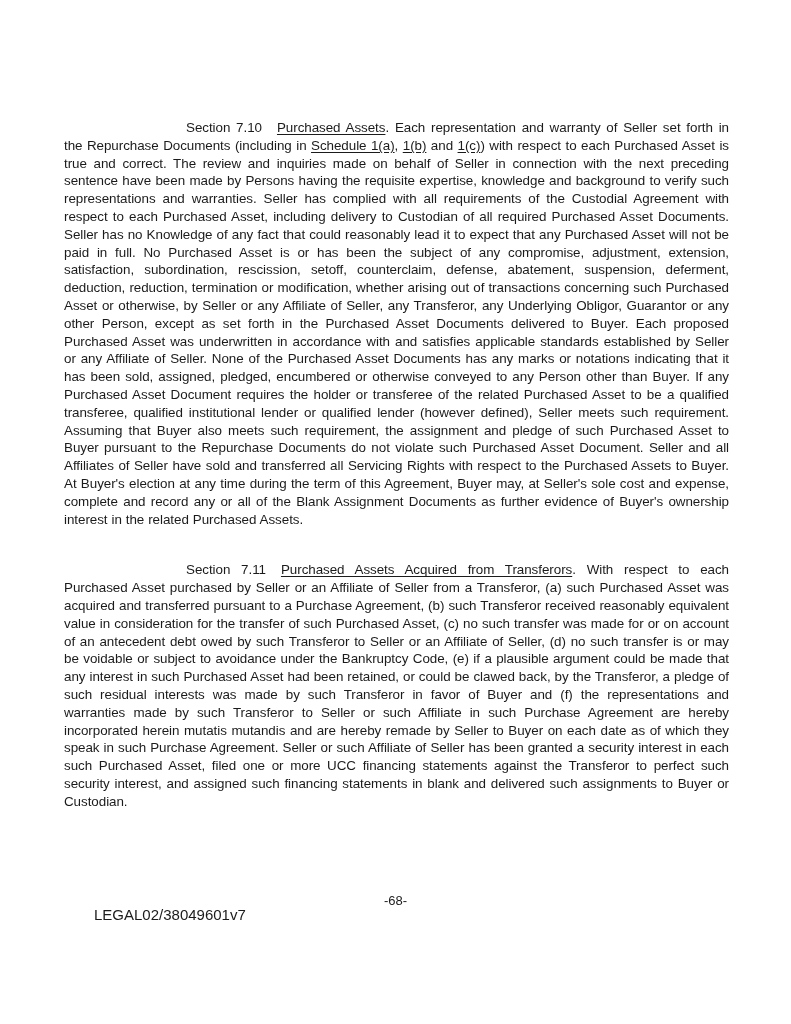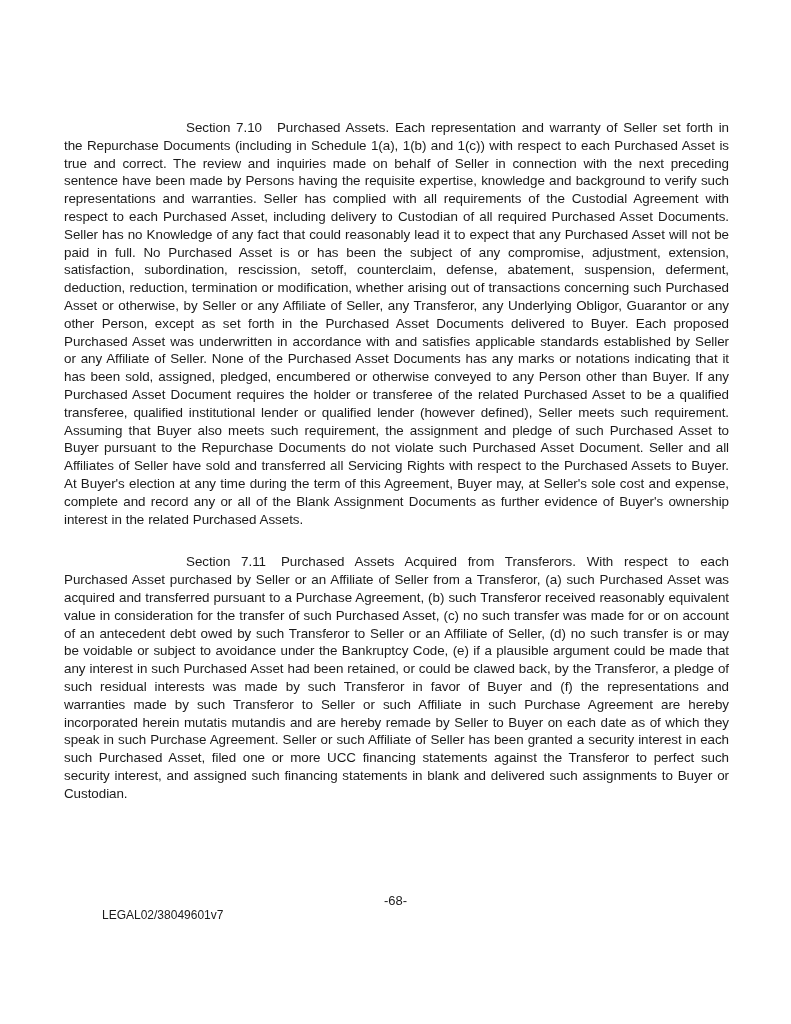--- a/index.html
+++ b/index.html
@@ -22,40 +22,40 @@
   }
   .para {
     margin: 0;
     font-size: 13.4px;
     line-height: 17.8px;
     text-align: justify;
     text-indent: 122px;
     letter-spacing: -0.05px;
     word-spacing: 0.3px;
   }
-  .para + .para { margin-top: 25px; }
+  .para + .para { margin-top: 33px; }
   .tab {
     display: inline-block;
     width: 15px;
   }
-  .u { text-underline-offset: 2px; }
+  .u { text-decoration: underline; text-underline-offset: 2px; }
   .pagenum {
     position: absolute;
     left: 0;
     width: 791px;
     top: 893px;
     text-align: center;
     font-size: 13px;
     line-height: 16px;
   }
   .docid {
     position: absolute;
-    left: 94px;
+    left: 86px;
     top: 908px;
-    font-size: 12px;
+    font-size: 15px;
     line-height: 14px;
     padding-left: 8px;
   }
 </style>
 </head>
 <body>
 
 <div class="page">
   <div class="content">
 

